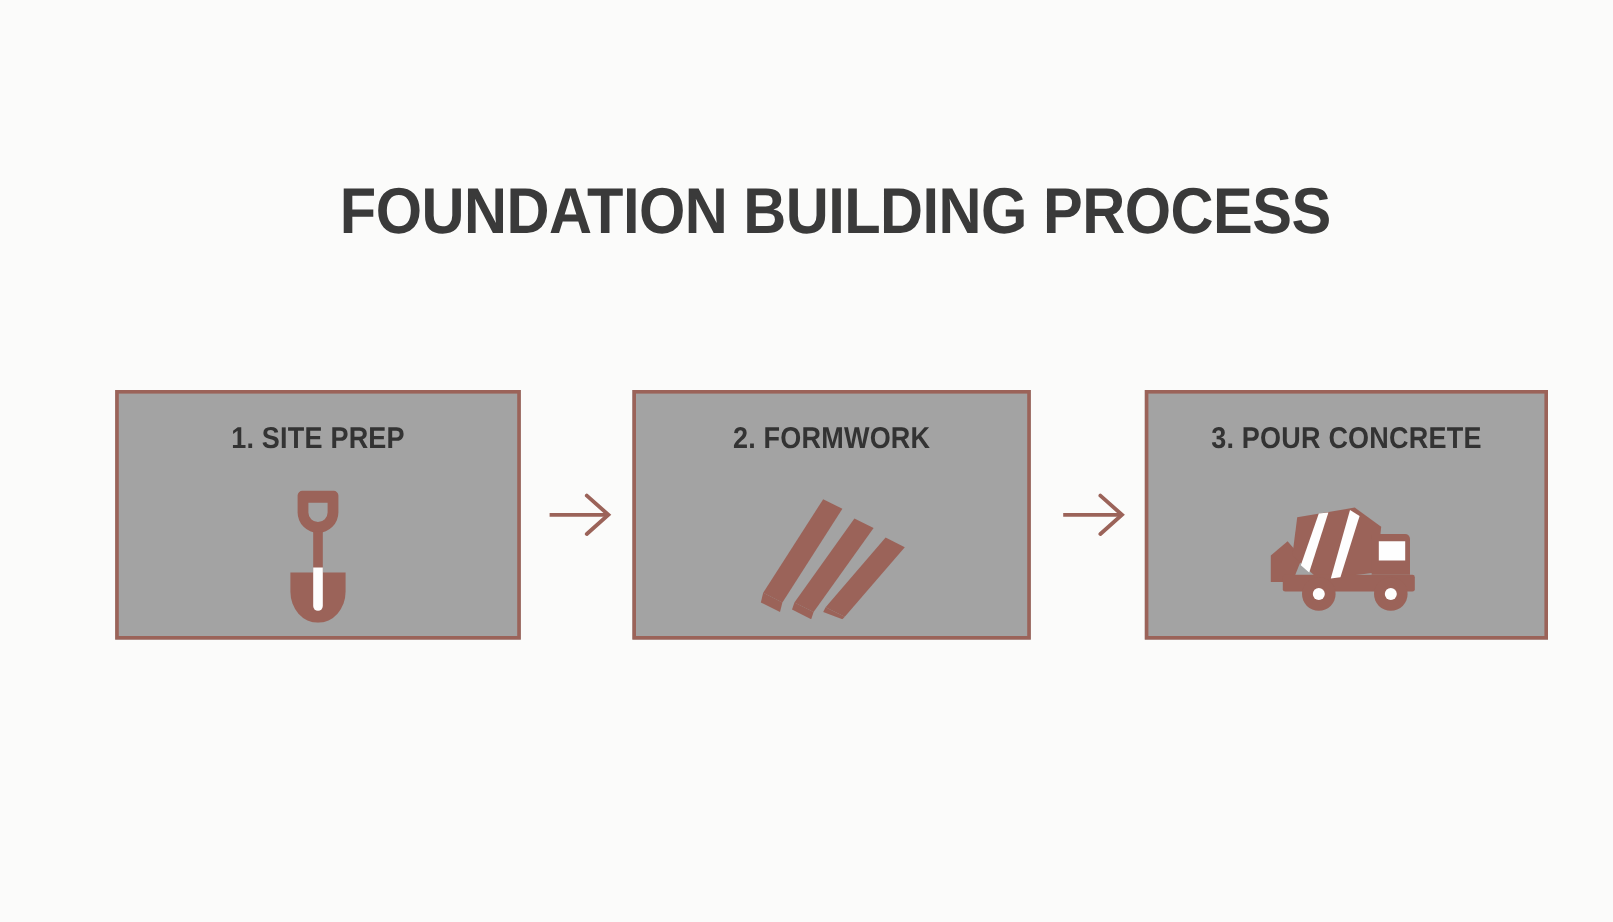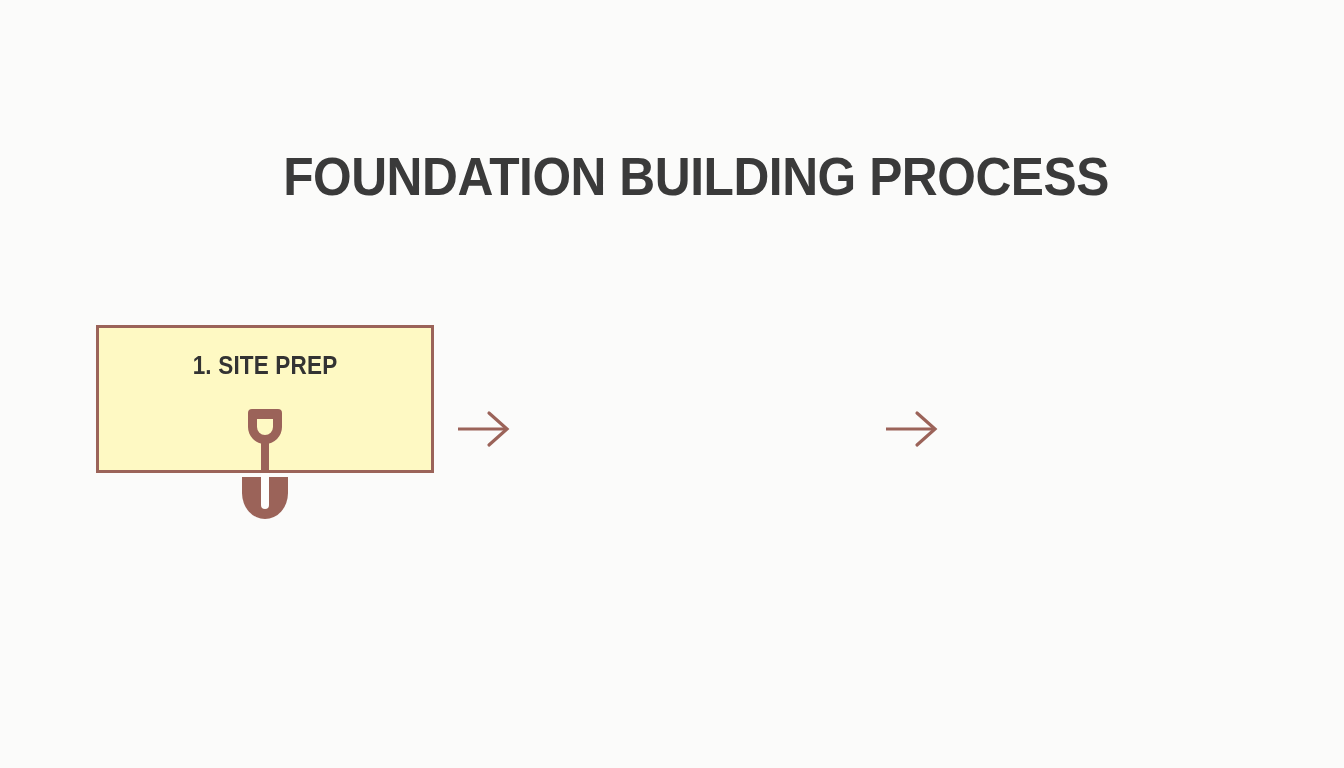--- a/index.html
+++ b/index.html
@@ -44,24 +44,24 @@
     position: absolute;
     left: 72px;
     top: 325px;
     width: 1194px;
     height: 208px;
   }
 
   .step-box {
     position: absolute;
     top: 0;
-    height: 148px;
+    height: 208px;
     box-sizing: border-box;
     border: 3px solid #9b6359;
-    background: #fef9c3;
+    background: #a3a3a3;
   }
 
   #step-box-1 { left: 0px;   width: 338px; }
   #step-box-2 { left: 431px; width: 332px; }
   #step-box-3 { left: 858px; width: 336px; }
 
   .step-label {
     position: absolute;
     left: 0;
     top: 22px;
@@ -124,23 +124,71 @@
       </div>
     </div>
 
     <div class="flow-arrow" id="flow-arrow-1">
       <svg width="58" height="38" viewBox="0 0 58 38" aria-hidden="true">
         <line x1="2" y1="19" x2="50" y2="19" stroke="#9b6359" stroke-width="3.2" stroke-linecap="butt"></line>
         <polyline points="33,3 51,19 33,35" fill="none" stroke="#9b6359" stroke-width="3.2" stroke-linecap="round" stroke-linejoin="miter"></polyline>
       </svg>
     </div>
 
+    <div class="step-box" id="step-box-2">
+      <div class="step-label">2. FORMWORK</div>
+      <div class="step-icon">
+        <svg width="130" height="106" viewBox="0 0 130 106" aria-hidden="true">
+          <g>
+
+            <path d="M58 6 L74 14 L24 92 L8 84 Z" fill="#9b6359"></path>
+            <path d="M8 84 L24 92 L22 100 L6 92 Z" fill="#9b6359"></path>
+
+            <path d="M84 22 L100 30 L50 100 L34 92 Z" fill="#9b6359"></path>
+            <path d="M34 92 L50 100 L48 106 L32 98 Z" fill="#9b6359"></path>
+
+            <path d="M110 38 L126 46 L76 104 L60 96 Z" fill="#9b6359"></path>
+            <path d="M60 96 L76 104 L74 106 L58 100 Z" fill="#9b6359"></path>
+          </g>
+        </svg>
+      </div>
+    </div>
 
     <div class="flow-arrow" id="flow-arrow-2">
       <svg width="58" height="38" viewBox="0 0 58 38" aria-hidden="true">
         <line x1="2" y1="19" x2="50" y2="19" stroke="#9b6359" stroke-width="3.2" stroke-linecap="butt"></line>
         <polyline points="33,3 51,19 33,35" fill="none" stroke="#9b6359" stroke-width="3.2" stroke-linecap="round" stroke-linejoin="miter"></polyline>
       </svg>
     </div>
 
+    <div class="step-box" id="step-box-3">
+      <div class="step-label">3. POUR CONCRETE</div>
+      <div class="step-icon">
+        <svg width="134" height="96" viewBox="0 0 134 96" aria-hidden="true">
+          <g fill="#9b6359">
+
+            <path d="M4 48 L18 36 L30 50 L22 70 L4 70 Z"></path>
+
+            <path d="M26 16 L74 8 L96 24 L92 62 L44 68 L22 48 Z"></path>
+
+            <rect x="14" y="64" width="110" height="14" rx="2"></rect>
+
+            <path d="M88 30 h28 a4 4 0 0 1 4 4 v30 h-32 z"></path>
+
+            <circle cx="44" cy="80" r="14"></circle>
+            <circle cx="104" cy="80" r="14"></circle>
+          </g>
+          <g fill="#fefefe">
+
+            <path d="M44 13 L52 12 L36 62 L29 56 Z"></path>
+            <path d="M70 10 L78 15 L62 66 L54 67 Z"></path>
+
+            <path d="M94 36 h22 v16 h-22 z"></path>
+
+            <circle cx="44" cy="80" r="5"></circle>
+            <circle cx="104" cy="80" r="5"></circle>
+          </g>
+        </svg>
+      </div>
+    </div>
 
   </div>
 </div>
 
 </body></html>

